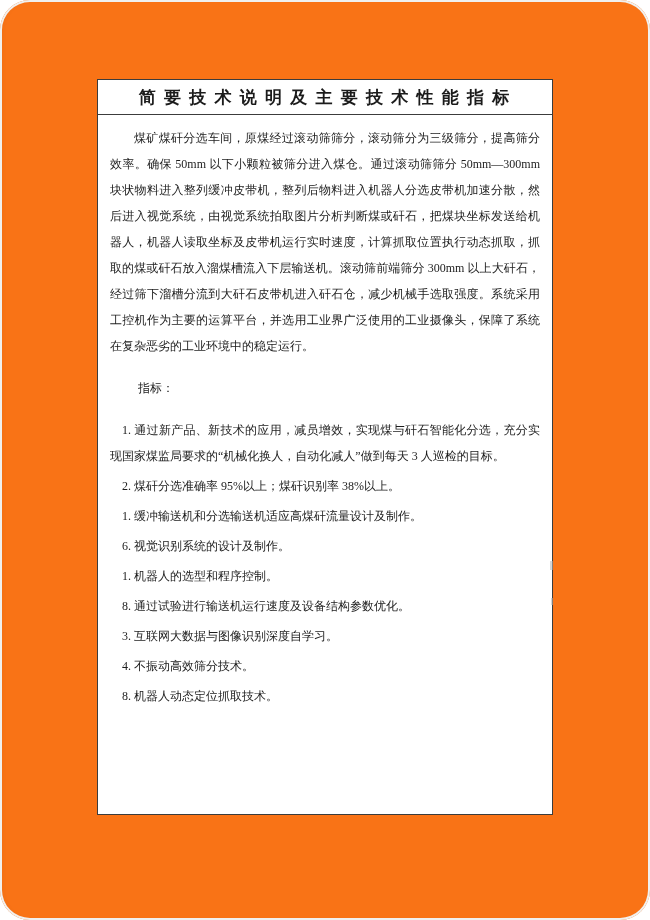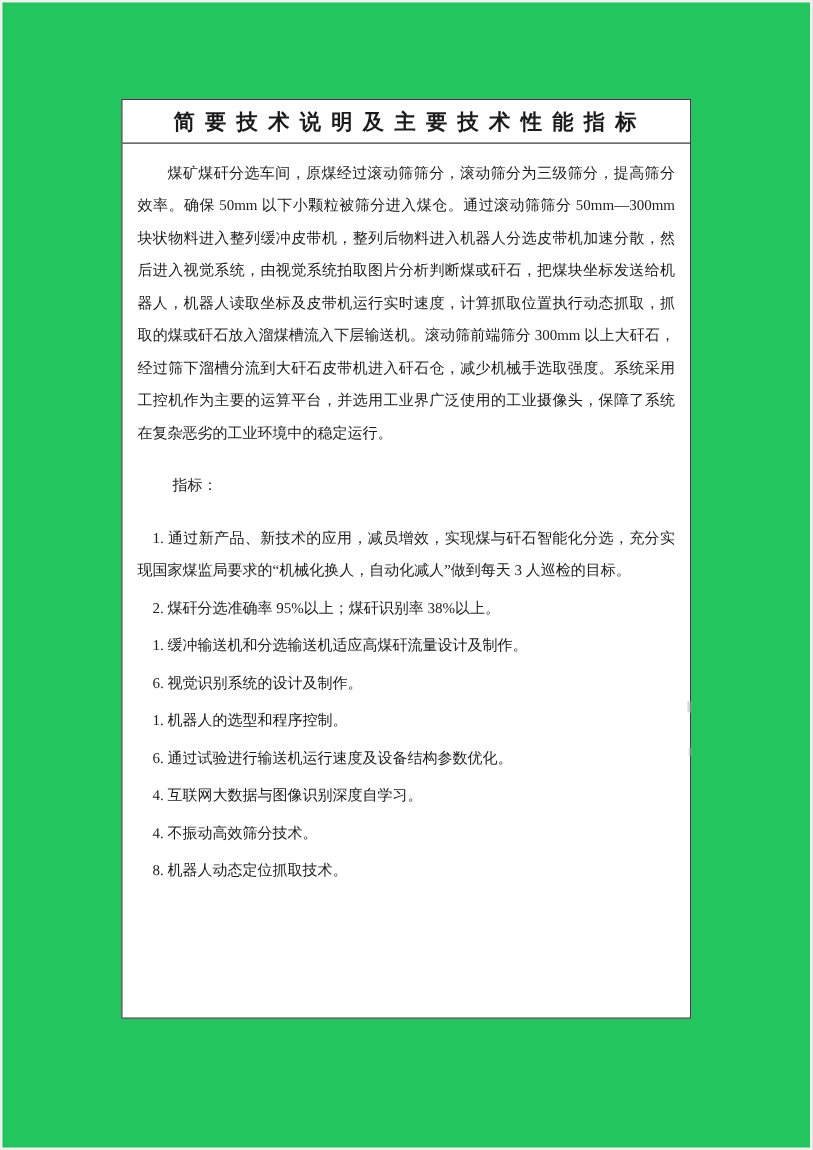--- a/index.html
+++ b/index.html
@@ -5,23 +5,24 @@
   html, body {
     margin: 0;
     padding: 0;
     background: #ffffff;
     font-family: "Liberation Serif", "DejaVu Serif", serif;
   }
   .page {
     position: relative;
     width: 650px;
     height: 920px;
-    background: #22c55e;
+    background: #f97316;
     box-shadow: inset 0 0 0 2px #f0f0ef, inset 3px 0 4px rgba(0,0,0,0.04);
     overflow: hidden;
+    border-radius: 30px;
   }
   .doc-table {
     position: absolute;
     left: 97px;
     top: 79px;
     width: 456px;
     height: 736px;
     box-sizing: border-box;
     border: 1.5px solid #3c3c3c;
     background: #ffffff;
@@ -77,21 +78,21 @@
       <span class="doc-title-text">简 要 技 术 说 明 及 主 要 技 术 性 能 指 标</span>
     </div>
     <div class="doc-body">
       <p class="para">煤矿煤矸分选车间，原煤经过滚动筛筛分，滚动筛分为三级筛分，提高筛分效率。确保 50mm 以下小颗粒被筛分进入煤仓。通过滚动筛筛分 50mm—300mm 块状物料进入整列缓冲皮带机，整列后物料进入机器人分选皮带机加速分散，然后进入视觉系统，由视觉系统拍取图片分析判断煤或矸石，把煤块坐标发送给机器人，机器人读取坐标及皮带机运行实时速度，计算抓取位置执行动态抓取，抓取的煤或矸石放入溜煤槽流入下层输送机。滚动筛前端筛分 300mm 以上大矸石，经过筛下溜槽分流到大矸石皮带机进入矸石仓，减少机械手选取强度。系统采用工控机作为主要的运算平台，并选用工业界广泛使用的工业摄像头，保障了系统在复杂恶劣的工业环境中的稳定运行。</p>
       <p class="indicators-label">指标：</p>
       <p class="indicator-item">1. 通过新产品、新技术的应用，减员增效，实现煤与矸石智能化分选，充分实现国家煤监局要求的“机械化换人，自动化减人”做到每天 3 人巡检的目标。</p>
       <p class="indicator-item">2. 煤矸分选准确率 95%以上；煤矸识别率 38%以上。</p>
       <p class="indicator-item">1. 缓冲输送机和分选输送机适应高煤矸流量设计及制作。</p>
       <p class="indicator-item">6. 视觉识别系统的设计及制作。</p>
       <p class="indicator-item">1. 机器人的选型和程序控制。</p>
-      <p class="indicator-item">6. 通过试验进行输送机运行速度及设备结构参数优化。</p>
-      <p class="indicator-item">4. 互联网大数据与图像识别深度自学习。</p>
+      <p class="indicator-item">8. 通过试验进行输送机运行速度及设备结构参数优化。</p>
+      <p class="indicator-item">3. 互联网大数据与图像识别深度自学习。</p>
       <p class="indicator-item">4. 不振动高效筛分技术。</p>
       <p class="indicator-item">8. 机器人动态定位抓取技术。</p>
     </div>
   </div>
   <div class="speck speck-1"></div>
   <div class="speck speck-2"></div>
 </div>
 
 </body></html>

